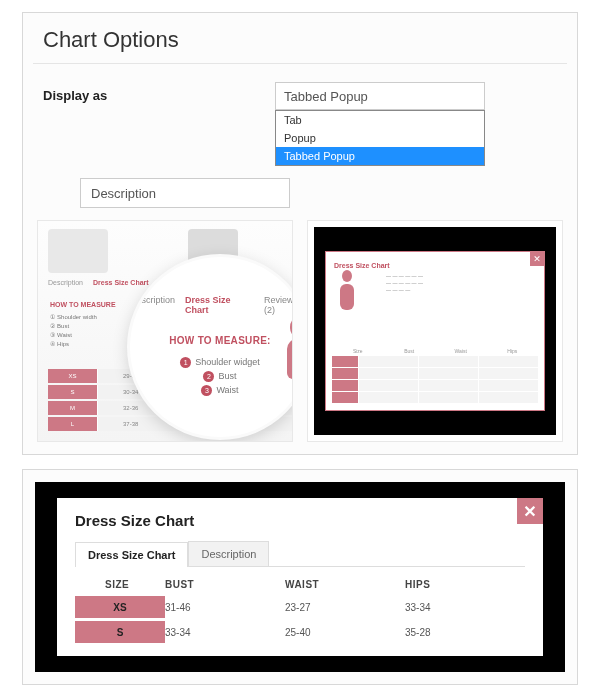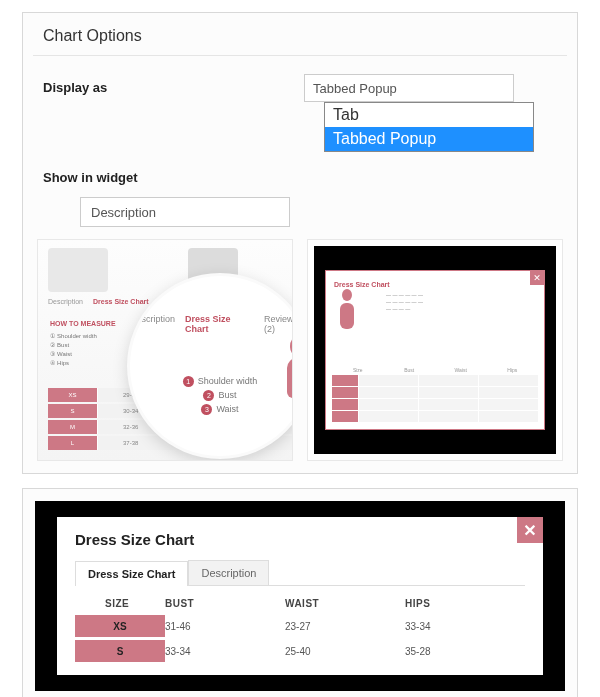--- a/index.html
+++ b/index.html
@@ -1,24 +1,24 @@
 <!DOCTYPE html>
 <html><head>
 <meta charset="utf-8">
 <style>
 * { box-sizing: border-box; margin: 0; padding: 0; }
 body { font-family: -apple-system, Arial, sans-serif; background: #fff; width: 600px; height: 697px; padding: 12px 22px; }
 .panel { border: 1px solid #d8d8d8; background: #fcfcfc; padding: 0 0 12px 0; margin-bottom: 14px; }
-.panel-title { font-size: 16px; color: #333; padding: 14px 20px 10px; font-weight: 400; }
+.panel-title { font-size: 22px; color: #333; padding: 14px 20px 10px; font-weight: 400; }
 .divider { height: 1px; background: #e5e5e5; margin: 0 10px 12px; }
-.row { display: flex; align-items: flex-start; padding: 6px 20px; gap: 29px; }
+.row { display: flex; align-items: flex-start; padding: 6px 20px; }
 .label { width: 195px; font-weight: bold; font-size: 13px; color: #222; padding-top: 6px; }
 .field { flex: 1; position: relative; padding-left: 37px; }
 .select-box { width: 210px; height: 28px; border: 1px solid #ccc; background: #fff; font-size: 13px; padding: 0 8px; display: flex; align-items: center; color: #555; }
-.dropdown { width: 210px; border: 1px solid #888; background: #fff; font-size: 16px; margin-left: 20px; }
+.dropdown { width: 210px; border: 1px solid #888; background: #fff; font-size: 11px; }
 .dropdown-item { padding: 3px 8px; color: #333; }
 .dropdown-item.selected { background: #1e90ff; color: #fff; }
 .text-input { width: 210px; height: 30px; border: 1px solid #ccc; padding: 0 10px; font-size: 13px; color: #555; }
 .previews { display: flex; gap: 14px; padding: 0 14px; margin-top: 6px; }
 .preview-box { flex: 1; border: 1px solid #e8e8e8; background: #fff; padding: 0; overflow: hidden; position: relative; height: 222px; }
 .preview-left { background: linear-gradient(#fdfdfd,#f4f4f4); position: relative; }
 .bg-prod { position: absolute; top: 8px; left: 10px; width: 60px; height: 44px; background: #e8e8e8; border-radius: 4px; }
 .bg-prod2 { position: absolute; top: 8px; left: 150px; width: 50px; height: 44px; background: #dcdcdc; border-radius: 4px; }
 .bg-tabs { position: absolute; top: 58px; left: 10px; font-size: 7px; color: #999; display: flex; gap: 10px; }
 .bg-tabs .act { color: #c05060; font-weight: bold; }
@@ -73,29 +73,26 @@
 <div class="panel">
   <div class="panel-title">Chart Options</div>
   <div class="divider"></div>
 
   <div class="row">
     <div class="label">Display as</div>
     <div class="field">
       <div class="select-box">Tabbed Popup</div>
       <div class="dropdown">
         <div class="dropdown-item">Tab</div>
+        <div class="dropdown-item">Popup</div>
         <div class="dropdown-item selected">Tabbed Popup</div>
       </div>
     </div>
   </div>
 
-  <div class="row">
-    <div class="label">Show in widget</div>
-    <div class="field"></div>
-  </div>
 
   <div class="row">
     <div class="field">
       <input class="text-input" value="Description" style="">
     </div>
   </div>
 
   <div class="previews">
     <div class="preview-box preview-left">
       <div class="bg-prod"></div>
@@ -135,22 +132,23 @@
             <div class="c"></div>
             <div class="c"></div>
           </div>
       </div>
       <div class="magnify">
         <div class="mag-tabs">
           <span>Description</span>
           <span class="act">Dress Size Chart</span>
           <span>Reviews (2)</span>
         </div>
+        <div class="mag-measure">HOW TO MEASURE:</div>
         <div class="mag-list">
-          <span><b>1</b><span>Shoulder width</span></span>
+          <span><b>1</b><span>Shoulder widget</span></span>
           <span><b>2</b><span>Bust</span></span>
           <span><b>3</b><span>Waist</span></span>
         </div>
         <div class="figure">
           <div class="head"></div>
             <div class="body"></div>
         </div>
       </div>
     </div>
 

